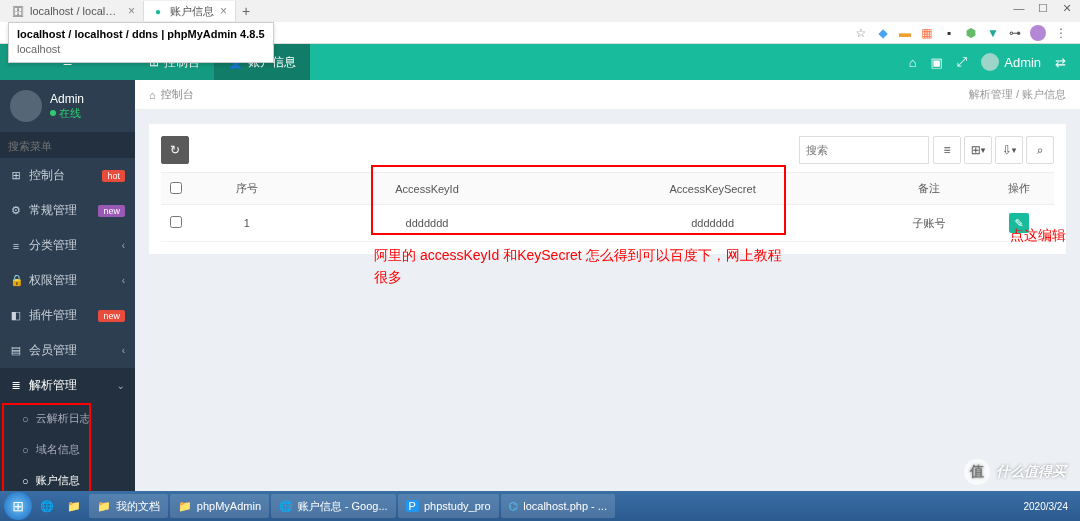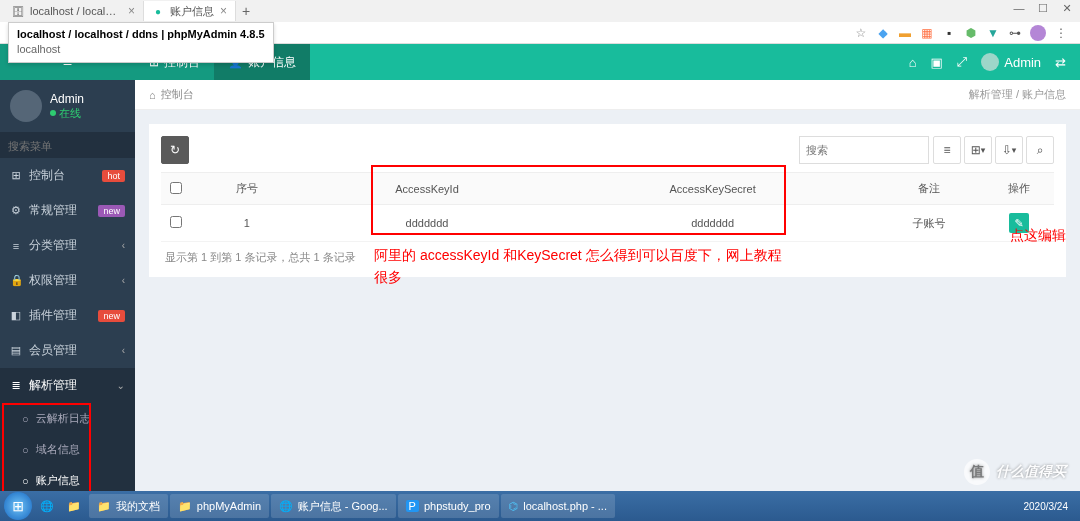--- a/index.html
+++ b/index.html
@@ -285,21 +285,20 @@
             <tr>
               <td><input type="checkbox" class="chk" style=""></td>
               <td>1</td>
               <td>ddddddd</td>
               <td>ddddddd</td>
               <td>子账号</td>
               <td><span class="edit-btn">✎</span></td>
             </tr>
           </tbody>
         </table>
-        <div class="pager-info">显示第 1 到第 1 条记录，总共 1 条记录</div>
 
         <div class="red-overlay" style="left:222px;top:41px;width:415px;height:70px;"></div>
         <div class="red-text" style="left:225px;top:120px;width:410px">阿里的 accessKeyId  和KeySecret  怎么得到可以百度下，网上教程很多</div>
         <div class="red-text" style="right:0;top:100px">点这编辑</div>
       </div>
     </div>
   </div>
 </div>
 
 <div class="taskbar">

